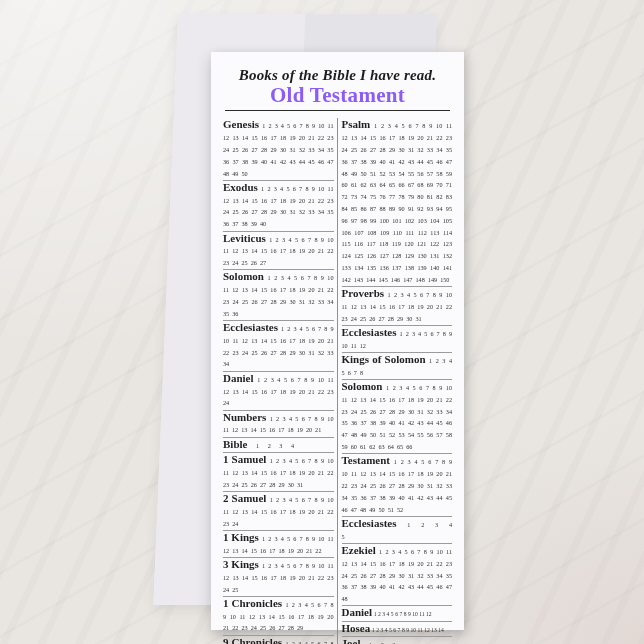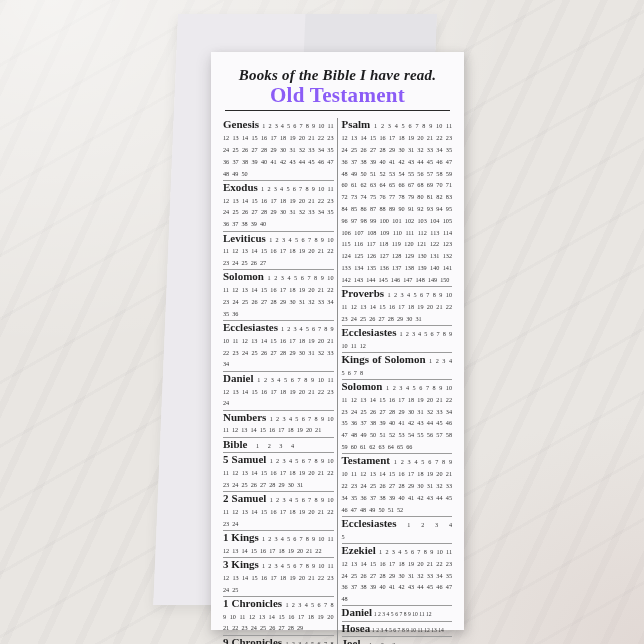--- a/index.html
+++ b/index.html
@@ -66,21 +66,21 @@
     <div class="columns">
       <div class="col col-left" id="col-left">
           <p class="book"><span class="bname">Genesis</span><span class="bnums"> 1 2 3 4 5 6 7 8 9 10 11 12 13 14 15 16 17 18 19 20 21 22 23 24 25 26 27 28 29 30 31 32 33 34 35 36 37 38 39 40 41 42 43 44 45 46 47 48 49 50</span></p>
           <p class="book"><span class="bname">Exodus</span><span class="bnums"> 1 2 3 4 5 6 7 8 9 10 11 12 13 14 15 16 17 18 19 20 21 22 23 24 25 26 27 28 29 30 31 32 33 34 35 36 37 38 39 40</span></p>
           <p class="book"><span class="bname">Leviticus</span><span class="bnums"> 1 2 3 4 5 6 7 8 9 10 11 12 13 14 15 16 17 18 19 20 21 22 23 24 25 26 27</span></p>
           <p class="book"><span class="bname">Solomon</span><span class="bnums"> 1 2 3 4 5 6 7 8 9 10 11 12 13 14 15 16 17 18 19 20 21 22 23 24 25 26 27 28 29 30 31 32 33 34 35 36</span></p>
           <p class="book"><span class="bname">Ecclesiastes</span><span class="bnums"> 1 2 3 4 5 6 7 8 9 10 11 12 13 14 15 16 17 18 19 20 21 22 23 24 25 26 27 28 29 30 31 32 33 34</span></p>
           <p class="book"><span class="bname">Daniel</span><span class="bnums"> 1 2 3 4 5 6 7 8 9 10 11 12 13 14 15 16 17 18 19 20 21 22 23 24</span></p>
           <p class="book"><span class="bname">Numbers</span><span class="bnums"> 1 2 3 4 5 6 7 8 9 10 11 12 13 14 15 16 17 18 19 20 21</span></p>
           <p class="book wide"><span class="bname">Bible</span><span class="bnums"> 1 2 3 4</span></p>
-          <p class="book"><span class="bname">5 Samuel</span><span class="bnums"> 1 2 3 4 5 6 7 8 9 10 11 12 13 14 15 16 17 18 19 20 21 22 23 24 25 26 27 28 29 30 31</span></p>
+          <p class="book"><span class="bname">1 Samuel</span><span class="bnums"> 1 2 3 4 5 6 7 8 9 10 11 12 13 14 15 16 17 18 19 20 21 22 23 24 25 26 27 28 29 30 31</span></p>
           <p class="book"><span class="bname">2 Samuel</span><span class="bnums"> 1 2 3 4 5 6 7 8 9 10 11 12 13 14 15 16 17 18 19 20 21 22 23 24</span></p>
           <p class="book"><span class="bname">1 Kings</span><span class="bnums"> 1 2 3 4 5 6 7 8 9 10 11 12 13 14 15 16 17 18 19 20 21 22</span></p>
           <p class="book"><span class="bname">3 Kings</span><span class="bnums"> 1 2 3 4 5 6 7 8 9 10 11 12 13 14 15 16 17 18 19 20 21 22 23 24 25</span></p>
           <p class="book"><span class="bname">1 Chronicles</span><span class="bnums"> 1 2 3 4 5 6 7 8 9 10 11 12 13 14 15 16 17 18 19 20 21 22 23 24 25 26 27 28 29</span></p>
           <p class="book"><span class="bname">9 Chronicles</span><span class="bnums"> 1 2 3 4 5 6 7 8 9 10 11 12 13 14 15 16 17 18 19 20 21 22 23 24 25 26 27 28 29 30 31 32 33 34 35 36</span></p>
         </div>
       <div class="col col-right" id="col-right">
           <p class="book"><span class="bname">Psalm</span><span class="bnums"> 1 2 3 4 5 6 7 8 9 10 11 12 13 14 15 16 17 18 19 20 21 22 23 24 25 26 27 28 29 30 31 32 33 34 35 36 37 38 39 40 41 42 43 44 45 46 47 48 49 50 51 52 53 54 55 56 57 58 59 60 61 62 63 64 65 66 67 68 69 70 71 72 73 74 75 76 77 78 79 80 81 82 83 84 85 86 87 88 89 90 91 92 93 94 95 96 97 98 99 100 101 102 103 104 105 106 107 108 109 110 111 112 113 114 115 116 117 118 119 120 121 122 123 124 125 126 127 128 129 130 131 132 133 134 135 136 137 138 139 140 141 142 143 144 145 146 147 148 149 150</span></p>
           <p class="book"><span class="bname">Proverbs</span><span class="bnums"> 1 2 3 4 5 6 7 8 9 10 11 12 13 14 15 16 17 18 19 20 21 22 23 24 25 26 27 28 29 30 31</span></p>
           <p class="book"><span class="bname">Ecclesiastes</span><span class="bnums"> 1 2 3 4 5 6 7 8 9 10 11 12</span></p>

